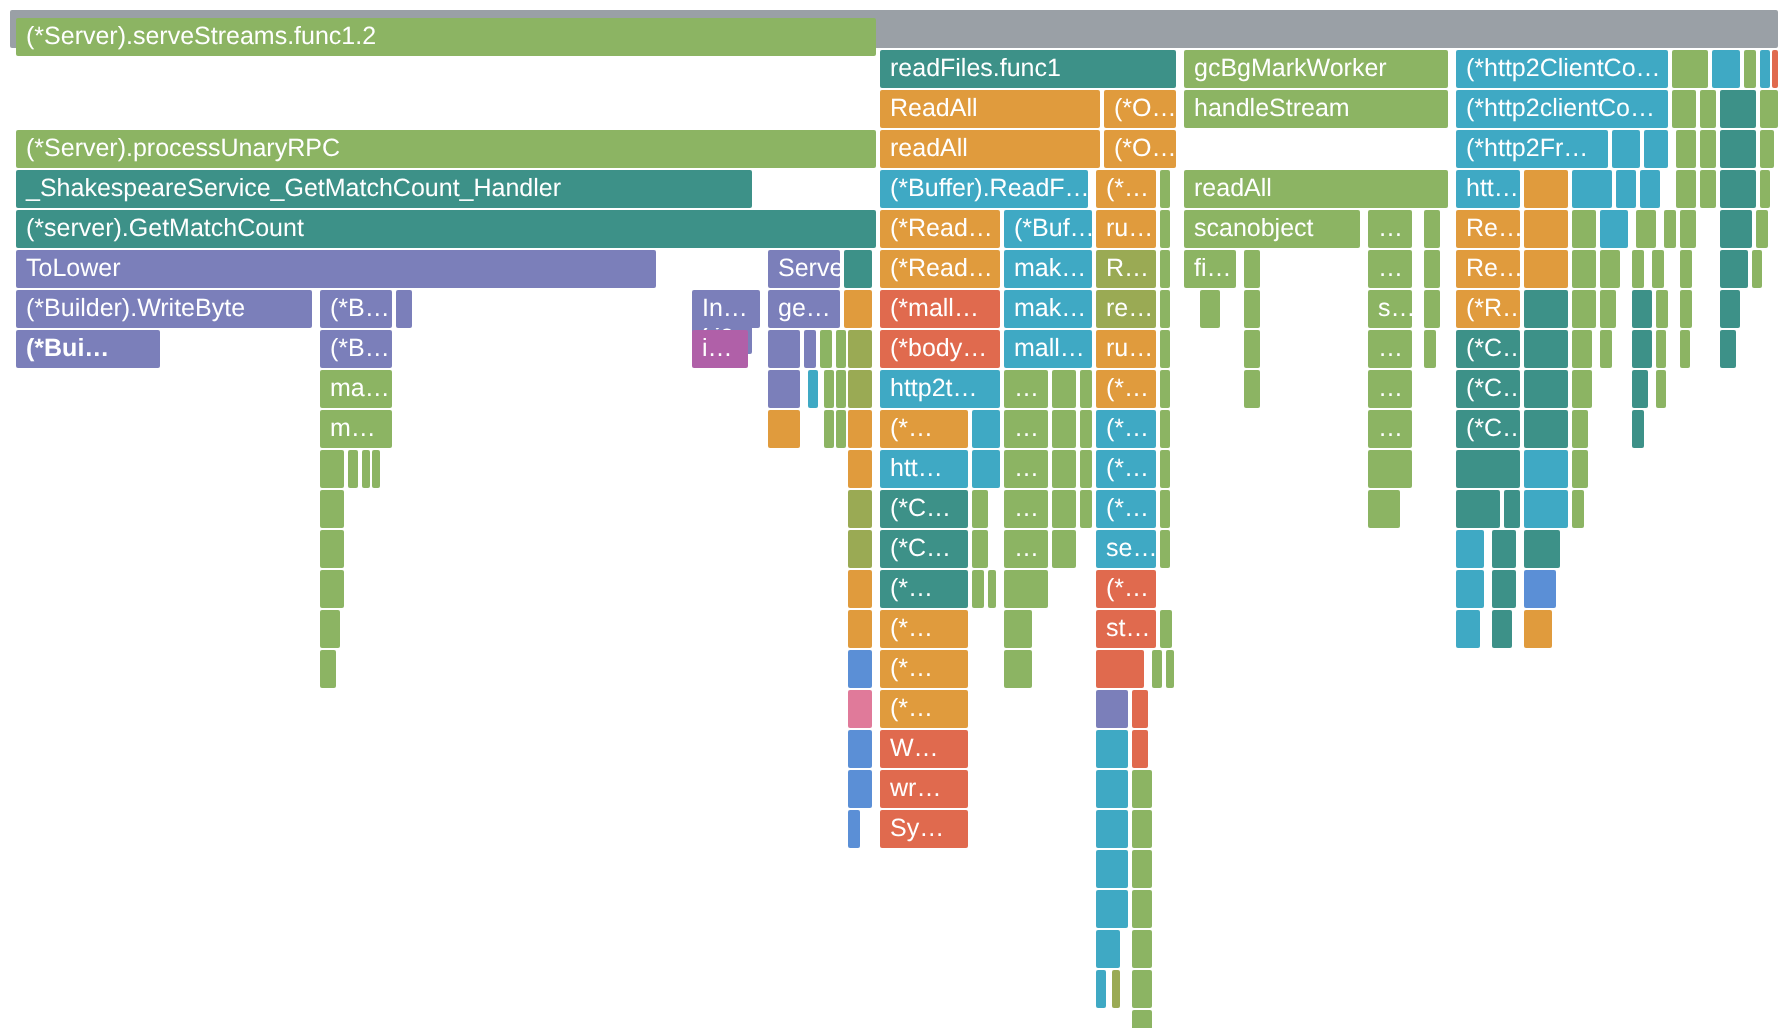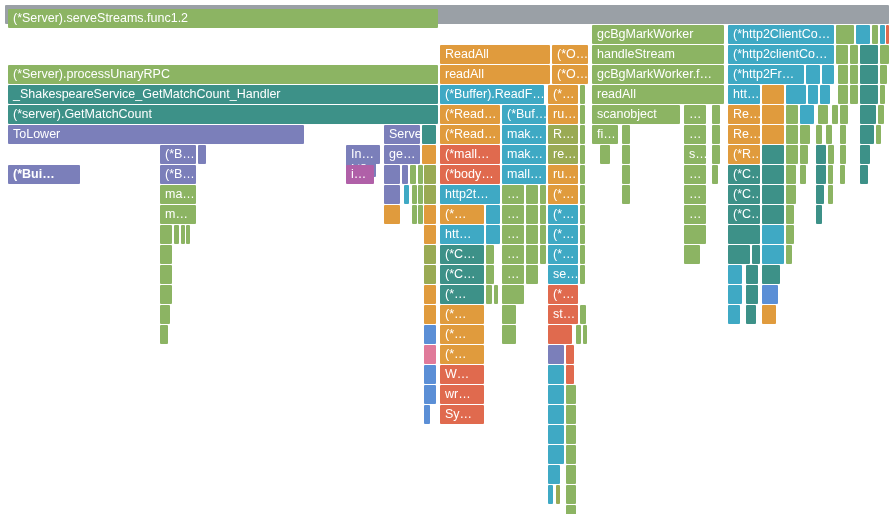--- a/index.html
+++ b/index.html
@@ -40,47 +40,47 @@
   .c-gray   {background:#9aa0a6;}
 
   .nolabel{padding-left:0;}
 </style>
 </head>
 <body>
 
 <div id="flame">
     <div class="frame c-gray hdr" title="7.8 s (100%)" style="left: 5px; top: 5px; width: 884px;">7.8 s (100%)</div>
     <div class="frame c-green" title="(*Server).serveStreams.func1.2" style="left: 8px; top: 9px; width: 430px;">(*Server).serveStreams.func1.2</div>
+    <div class="frame c-teal" title="readFiles.func1" style="left: 440px; top: 25px; width: 148px;">readFiles.func1</div>
     <div class="frame c-green" title="gcBgMarkWorker" style="left: 592px; top: 25px; width: 132px;">gcBgMarkWorker</div>
     <div class="frame c-cyan" title="(*http2ClientCo…" style="left: 728px; top: 25px; width: 106px;">(*http2ClientCo…</div>
     <div class="frame c-green nolabel" title="" style="left: 836px; top: 25px; width: 18px;"></div>
     <div class="frame c-cyan nolabel" title="" style="left: 856px; top: 25px; width: 14px;"></div>
     <div class="frame c-green nolabel" title="" style="left: 872px; top: 25px; width: 6px;"></div>
     <div class="frame c-cyan nolabel" title="" style="left: 880px; top: 25px; width: 5px;"></div>
     <div class="frame c-red nolabel" title="" style="left: 886px; top: 25px; width: 3px;"></div>
     <div class="frame c-orange" title="ReadAll" style="left: 440px; top: 45px; width: 110px;">ReadAll</div>
     <div class="frame c-orange" title="(*O…" style="left: 552px; top: 45px; width: 36px;">(*O…</div>
     <div class="frame c-green" title="systemstack" style="left: 592px; top: 45px; width: 132px;">handleStream</div>
     <div class="frame c-cyan" title="(*http2clientCo…" style="left: 728px; top: 45px; width: 106px;">(*http2clientCo…</div>
     <div class="frame c-green nolabel" title="" style="left: 836px; top: 45px; width: 12px;"></div>
     <div class="frame c-green nolabel" title="" style="left: 850px; top: 45px; width: 8px;"></div>
     <div class="frame c-teal nolabel" title="" style="left: 860px; top: 45px; width: 18px;"></div>
     <div class="frame c-green nolabel" title="" style="left: 880px; top: 45px; width: 9px;"></div>
     <div class="frame c-green" title="(*Server).processUnaryRPC" style="left: 8px; top: 65px; width: 430px;">(*Server).processUnaryRPC</div>
     <div class="frame c-orange" title="readAll" style="left: 440px; top: 65px; width: 110px;">readAll</div>
     <div class="frame c-orange" title="(*O…" style="left: 552px; top: 65px; width: 36px;">(*O…</div>
-    <div class="frame c-green" title="gcBgMarkWorker.f…" style="left: 592px; top: 65px; width: 132px;">gcBgMarkWorker.f…</div>
     <div class="frame c-cyan" title="(*http2Fr…" style="left: 728px; top: 65px; width: 76px;">(*http2Fr…</div>
     <div class="frame c-cyan nolabel" title="" style="left: 806px; top: 65px; width: 14px;"></div>
     <div class="frame c-cyan nolabel" title="" style="left: 822px; top: 65px; width: 12px;"></div>
     <div class="frame c-green nolabel" title="" style="left: 838px; top: 65px; width: 10px;"></div>
     <div class="frame c-green nolabel" title="" style="left: 850px; top: 65px; width: 8px;"></div>
     <div class="frame c-teal nolabel" title="" style="left: 860px; top: 65px; width: 18px;"></div>
     <div class="frame c-green nolabel" title="" style="left: 880px; top: 65px; width: 7px;"></div>
-    <div class="frame c-teal" title="_ShakespeareService_GetMatchCount_Handler" style="left: 8px; top: 85px; width: 430px;">_ShakespeareService_GetMatchCount_Handler</div>
+    <div class="frame c-teal" title="_ShakespeareService_GetMatchCount_Handler" style="left: 8px; top: 85px; width: 368px;">_ShakespeareService_GetMatchCount_Handler</div>
     <div class="frame c-cyan" title="(*Buffer).ReadF…" style="left: 440px; top: 85px; width: 104px;">(*Buffer).ReadF…</div>
     <div class="frame c-orange" title="(*…" style="left: 548px; top: 85px; width: 30px;">(*…</div>
     <div class="frame c-green nolabel" title="" style="left: 580px; top: 85px; width: 5px;"></div>
     <div class="frame c-green" title="gcDrain" style="left: 592px; top: 85px; width: 132px;">readAll</div>
     <div class="frame c-cyan" title="htt…" style="left: 728px; top: 85px; width: 32px;">htt…</div>
     <div class="frame c-orange nolabel" title="" style="left: 762px; top: 85px; width: 22px;"></div>
     <div class="frame c-cyan nolabel" title="" style="left: 786px; top: 85px; width: 20px;"></div>
     <div class="frame c-cyan nolabel" title="" style="left: 808px; top: 85px; width: 10px;"></div>
     <div class="frame c-cyan nolabel" title="" style="left: 820px; top: 85px; width: 10px;"></div>
     <div class="frame c-green nolabel" title="" style="left: 838px; top: 85px; width: 10px;"></div>
@@ -97,41 +97,42 @@
     <div class="frame c-green nolabel" title="" style="left: 712px; top: 105px; width: 8px;"></div>
     <div class="frame c-orange" title="Re…" style="left: 728px; top: 105px; width: 32px;">Re…</div>
     <div class="frame c-orange nolabel" title="" style="left: 762px; top: 105px; width: 22px;"></div>
     <div class="frame c-green nolabel" title="" style="left: 786px; top: 105px; width: 12px;"></div>
     <div class="frame c-cyan nolabel" title="" style="left: 800px; top: 105px; width: 14px;"></div>
     <div class="frame c-green nolabel" title="" style="left: 818px; top: 105px; width: 10px;"></div>
     <div class="frame c-green nolabel" title="" style="left: 832px; top: 105px; width: 6px;"></div>
     <div class="frame c-green nolabel" title="" style="left: 840px; top: 105px; width: 8px;"></div>
     <div class="frame c-teal nolabel" title="" style="left: 860px; top: 105px; width: 16px;"></div>
     <div class="frame c-green nolabel" title="" style="left: 878px; top: 105px; width: 6px;"></div>
-    <div class="frame c-purple" title="ToLower" style="left: 8px; top: 125px; width: 296px;">ToLower</div>
+    <div class="frame c-purple" title="ToLower" style="left: 8px; top: 125px; width: 320px;">ToLower</div>
     <div class="frame c-purple" title="Co…" style="left: 346px; top: 125px; width: 30px; margin-top: 33px;">Co…</div>
     <div class="frame c-purple" title="Split" style="left: 384px; top: 125px; width: 36px;">Server</div>
     <div class="frame c-teal nolabel" title="" style="left: 422px; top: 125px; width: 14px;"></div>
     <div class="frame c-orange" title="(*Read…" style="left: 440px; top: 125px; width: 60px;">(*Read…</div>
     <div class="frame c-cyan" title="mak…" style="left: 502px; top: 125px; width: 44px;">mak…</div>
     <div class="frame c-olive" title="R…" style="left: 548px; top: 125px; width: 30px;">R…</div>
     <div class="frame c-green nolabel" title="" style="left: 580px; top: 125px; width: 5px;"></div>
     <div class="frame c-green" title="fi…" style="left: 592px; top: 125px; width: 26px;">fi…</div>
     <div class="frame c-green nolabel" title="" style="left: 622px; top: 125px; width: 8px;"></div>
     <div class="frame c-green" title="…" style="left: 684px; top: 125px; width: 22px;">…</div>
     <div class="frame c-green nolabel" title="" style="left: 712px; top: 125px; width: 8px;"></div>
     <div class="frame c-orange" title="Re…" style="left: 728px; top: 125px; width: 32px;">Re…</div>
     <div class="frame c-orange nolabel" title="" style="left: 762px; top: 125px; width: 22px;"></div>
     <div class="frame c-green nolabel" title="" style="left: 786px; top: 125px; width: 12px;"></div>
     <div class="frame c-green nolabel" title="" style="left: 800px; top: 125px; width: 10px;"></div>
     <div class="frame c-green nolabel" title="" style="left: 816px; top: 125px; width: 6px;"></div>
     <div class="frame c-green nolabel" title="" style="left: 826px; top: 125px; width: 6px;"></div>
     <div class="frame c-green nolabel" title="" style="left: 840px; top: 125px; width: 6px;"></div>
     <div class="frame c-teal nolabel" title="" style="left: 860px; top: 125px; width: 14px;"></div>
     <div class="frame c-green nolabel" title="" style="left: 876px; top: 125px; width: 5px;"></div>
+    <div class="frame c-purple" title="(*Builder).WriteByte" style="left: 8px; top: 145px; width: 148px;">(*Builder).WriteByte</div>
     <div class="frame c-purple" title="(*B…" style="left: 160px; top: 145px; width: 36px;">(*B…</div>
     <div class="frame c-purple nolabel" title="" style="left: 198px; top: 145px; width: 8px;"></div>
     <div class="frame c-purple" title="In…" style="left: 346px; top: 145px; width: 34px;">In…</div>
     <div class="frame c-purple" title="ge…" style="left: 384px; top: 145px; width: 36px;">ge…</div>
     <div class="frame c-orange nolabel" title="" style="left: 422px; top: 145px; width: 14px;"></div>
     <div class="frame c-red" title="(*track…" style="left: 440px; top: 145px; width: 60px;">(*mall…</div>
     <div class="frame c-cyan" title="mak…" style="left: 502px; top: 145px; width: 44px;">mak…</div>
     <div class="frame c-olive" title="re…" style="left: 548px; top: 145px; width: 30px;">re…</div>
     <div class="frame c-green nolabel" title="" style="left: 580px; top: 145px; width: 5px;"></div>
     <div class="frame c-green nolabel" title="" style="left: 600px; top: 145px; width: 10px;"></div>

